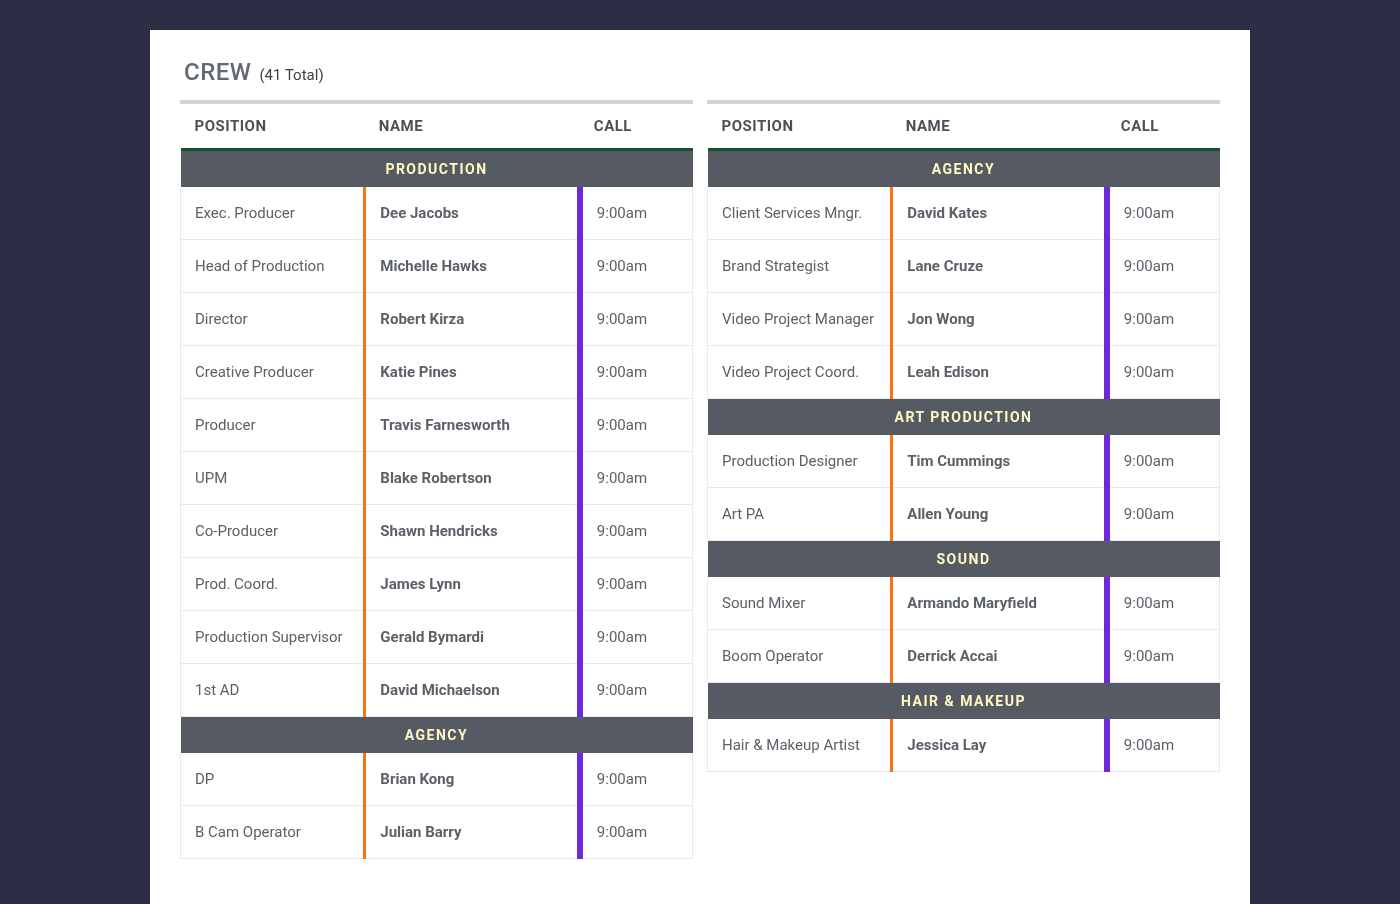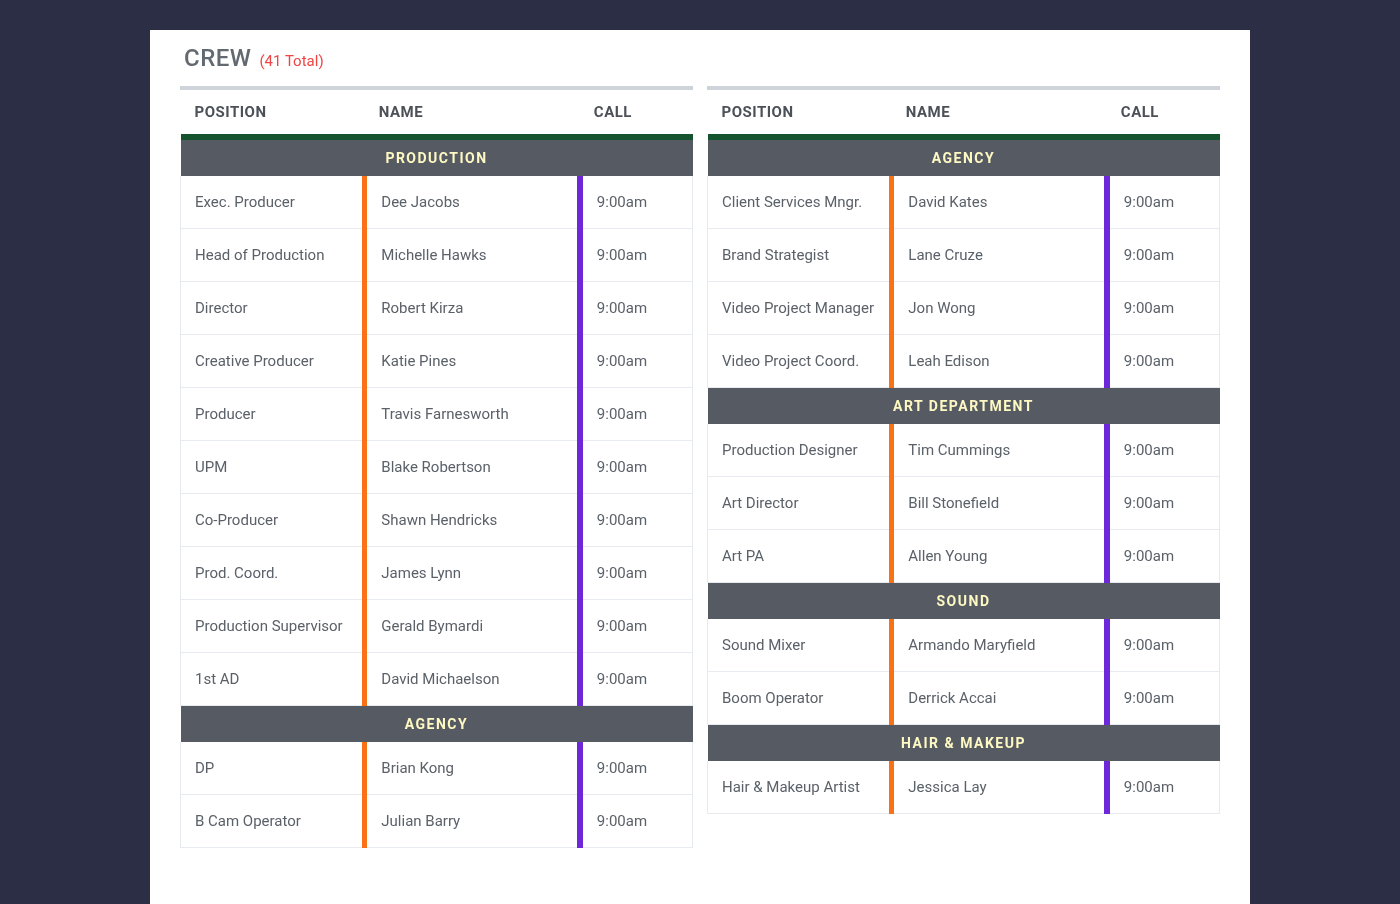--- a/index.html
+++ b/index.html
@@ -6,39 +6,39 @@
   body {
     background: #2b2e44;
     font-family: -apple-system, BlinkMacSystemFont, "Segoe UI", Roboto, "Helvetica Neue", Arial, sans-serif;
     width: 1400px;
     height: 904px;
     overflow: hidden;
     padding: 30px 150px 0 150px;
   }
   .sheet {
     background: #ffffff;
-    padding: 10px 30px 0 30px;
+    padding: 24px 30px 0 30px;
     height: 100%;
     overflow: hidden;
   }
   .title-row {
     display: flex;
     align-items: baseline;
     gap: 8px;
     padding: 4px 4px 14px 4px;
   }
   .title {
     font-size: 24px;
     font-weight: 500;
     color: #626970;
     letter-spacing: 0.5px;
   }
   .count {
     font-size: 15px;
-    color: #ef4444;
+    color: #404040;
   }
   .columns {
     display: flex;
     gap: 14px;
   }
   .col {
     flex: 1;
     border-top: 4px solid #cfd4da;
   }
   table {
@@ -46,21 +46,21 @@
     border-collapse: collapse;
     table-layout: fixed;
   }
   th {
     text-align: left;
     font-size: 15px;
     font-weight: 700;
     color: #4c5158;
     letter-spacing: 0.5px;
     padding: 13px 14px;
-    border-bottom: 6px solid #14532d;
+    border-bottom: 3px solid #14532d;
     background: #ffffff;
   }
   th.call-h { }
   .col-pos  { width: 36%; }
   .col-name { width: 42%; }
   .col-call { width: 22%; }
   tr.section td {
     background: #565b63;
     color: #fef9c3;
     text-align: center;
@@ -72,21 +72,21 @@
   }
   td {
     font-size: 15px;
     color: #5b6169;
     padding: 17px 14px;
     border: 1px solid #e7eaee;
     border-top: none;
     background: #ffffff;
   }
   td.call { border-left: 6px solid #6d28d9; }
-  td.name { border-left: 5px solid #f97316; border-right: 1px solid #e7eaee; }
+  td.name { border-left: 3px solid #f97316; border-right: 1px solid #e7eaee; font-weight: bold; }
 </style>
 </head>
 <body>
 
 <div class="sheet">
 
   <div class="title-row">
     <span class="title">CREW</span>
     <span class="count">(41 Total)</span>
   </div>
@@ -210,30 +210,25 @@
               <td>Video Project Manager</td>
               <td class="name">Jon Wong</td>
               <td class="call">9:00am</td>
             </tr>
             <tr>
               <td>Video Project Coord.</td>
               <td class="name">Leah Edison</td>
               <td class="call">9:00am</td>
             </tr>
             <tr class="section">
-              <td colspan="3">ART DEPARTMENT</td>
+              <td colspan="3">ART PRODUCTION</td>
             </tr>
             <tr>
               <td>Production Designer</td>
               <td class="name">Tim Cummings</td>
-              <td class="call">9:00am</td>
-            </tr>
-            <tr>
-              <td>Art Director</td>
-              <td class="name">Bill Stonefield</td>
               <td class="call">9:00am</td>
             </tr>
             <tr>
               <td>Art PA</td>
               <td class="name">Allen Young</td>
               <td class="call">9:00am</td>
             </tr>
             <tr class="section">
               <td colspan="3">SOUND</td>
             </tr>

